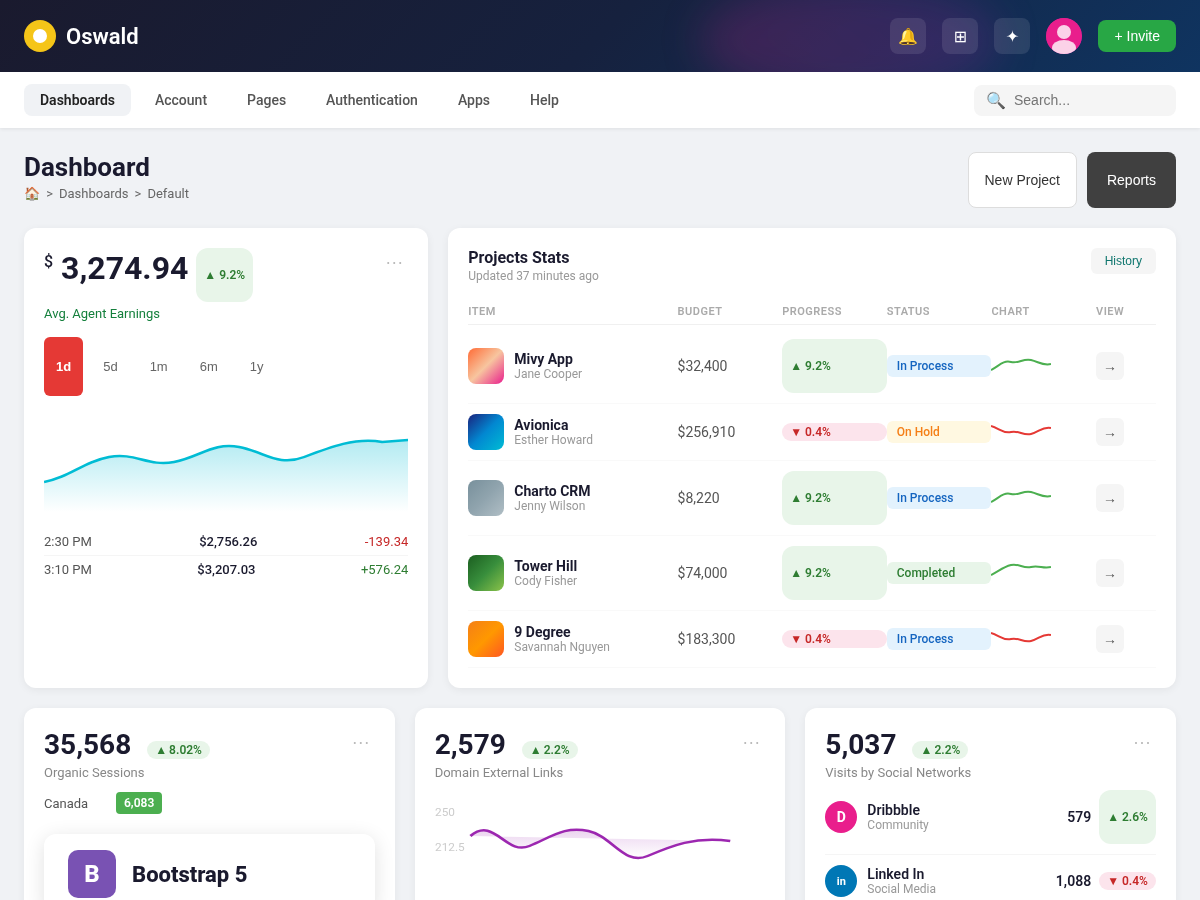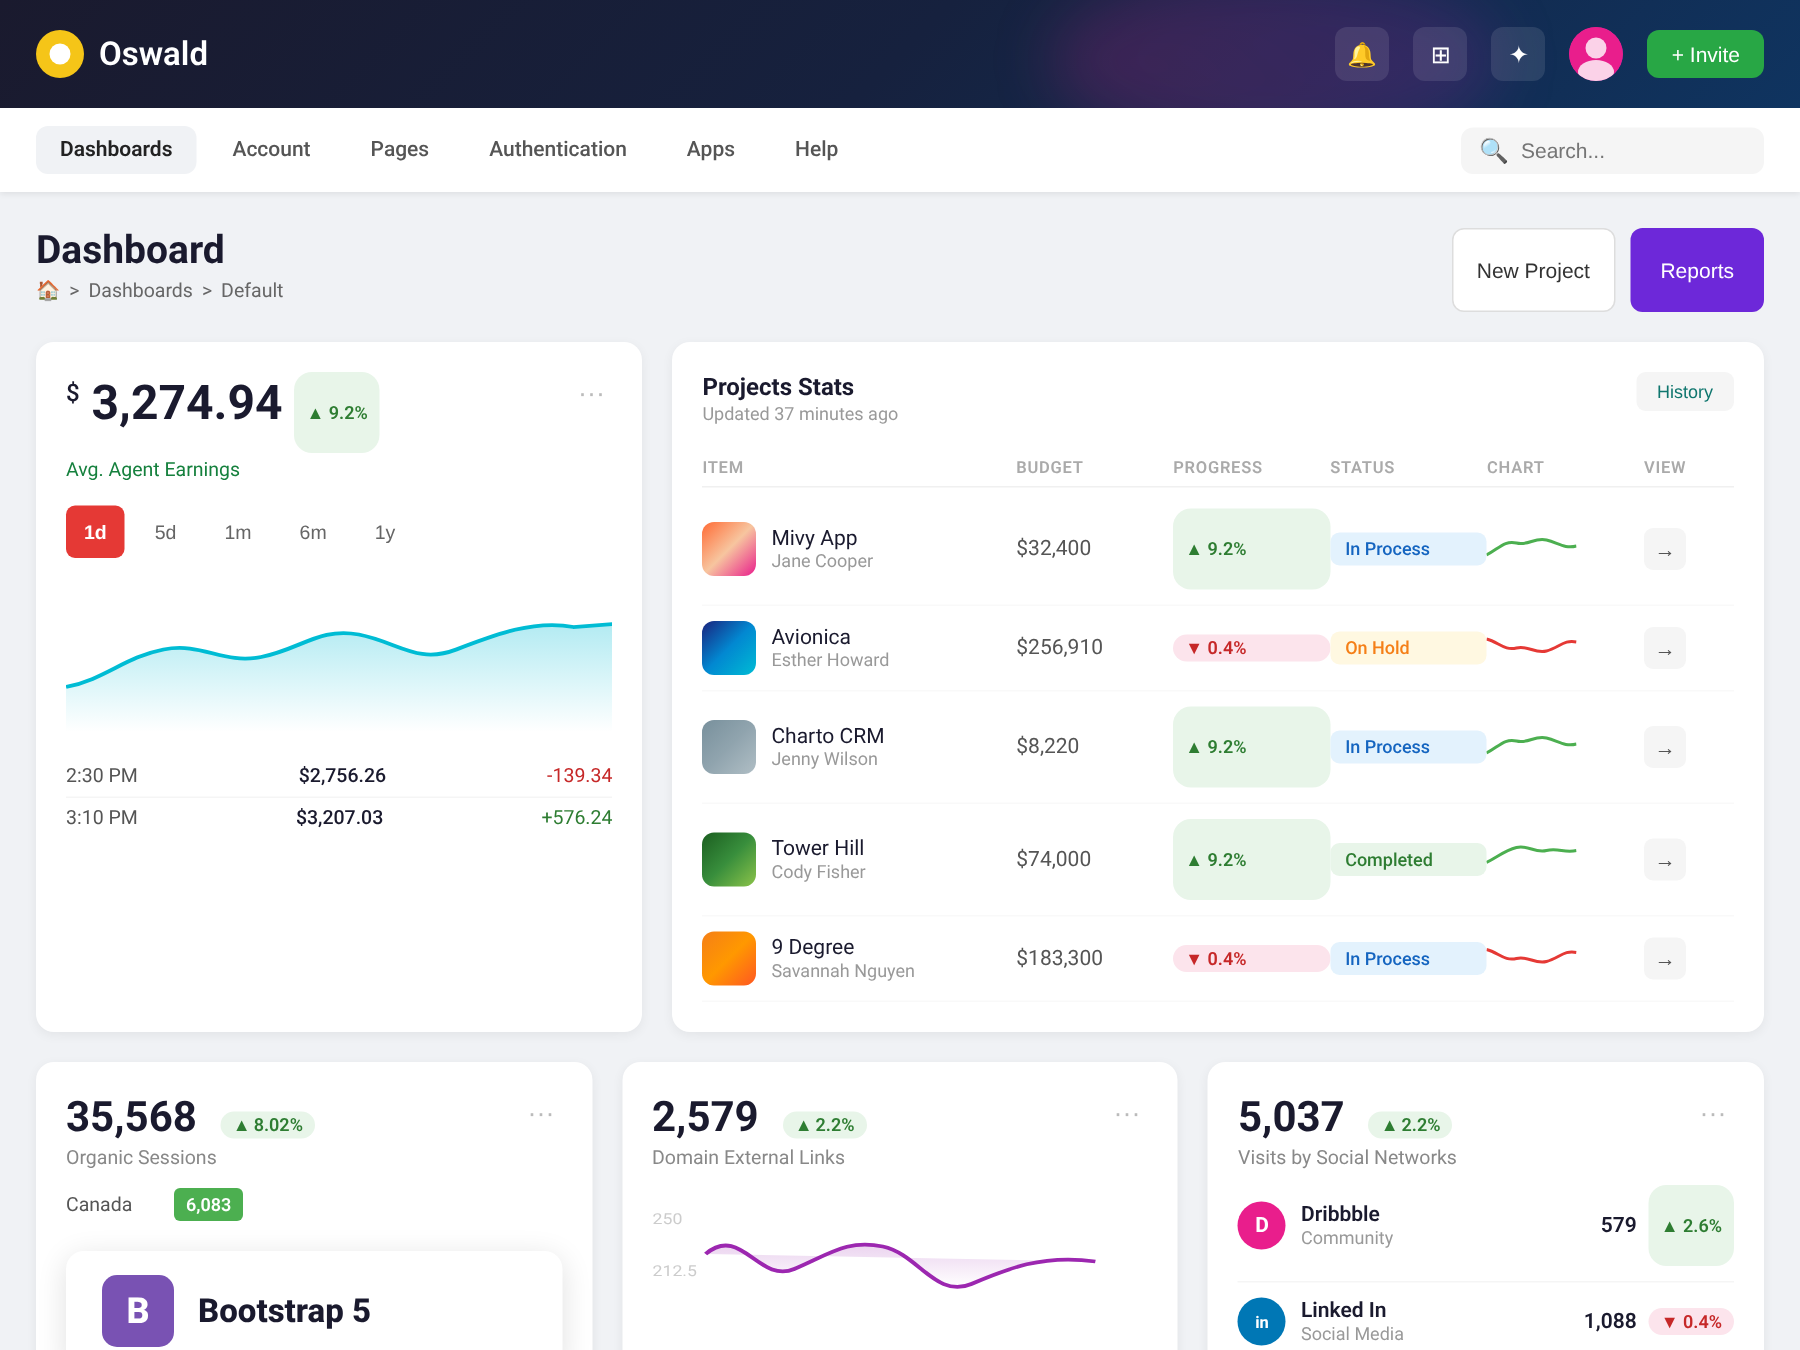--- a/index.html
+++ b/index.html
@@ -174,21 +174,21 @@
     .btn-new-project {
       background: white;
       border: 1px solid #ddd;
       border-radius: 8px;
       padding: 8px 16px;
       font-size: 14px;
       cursor: pointer;
       color: #333;
     }
     .btn-reports {
-      background: #6d28d9;
+      background: #404040;
       color: white;
       border: none;
       border-radius: 8px;
       padding: 20px 20px;
       font-size: 14px;
       cursor: pointer;
       font-weight: 500;
     }
 
     
@@ -236,21 +236,21 @@
       font-size: 13px;
       color: #15803d;
       margin-top: 4px;
     }
     .time-filters {
       display: flex;
       gap: 8px;
       margin: 16px 0;
     }
     .time-btn {
-      padding: 10px 12px;
+      padding: 22px 12px;
       border-radius: 6px;
       font-size: 13px;
       cursor: pointer;
       border: none;
       background: transparent;
       color: #666;
     }
     .time-btn.active {
       background: #e53935;
       color: white;
@@ -326,21 +326,21 @@
       display: flex;
       align-items: center;
       gap: 10px;
     }
     .project-thumb {
       width: 36px;
       height: 36px;
       border-radius: 8px;
       flex-shrink: 0;
     }
-    .project-name { font-size: 14px; font-weight: 400; color: #1a1a2e; }
+    .project-name { font-size: 14px; font-weight: 700; color: #1a1a2e; }
     .project-owner { font-size: 12px; color: #999; }
     .project-budget { font-size: 14px; color: #555; }
     .status-badge {
       display: inline-block;
       padding: 4px 10px;
       border-radius: 6px;
       font-size: 12px;
       font-weight: 500;
     }
     .status-inprocess { background: #e3f2fd; color: #1565c0; }

